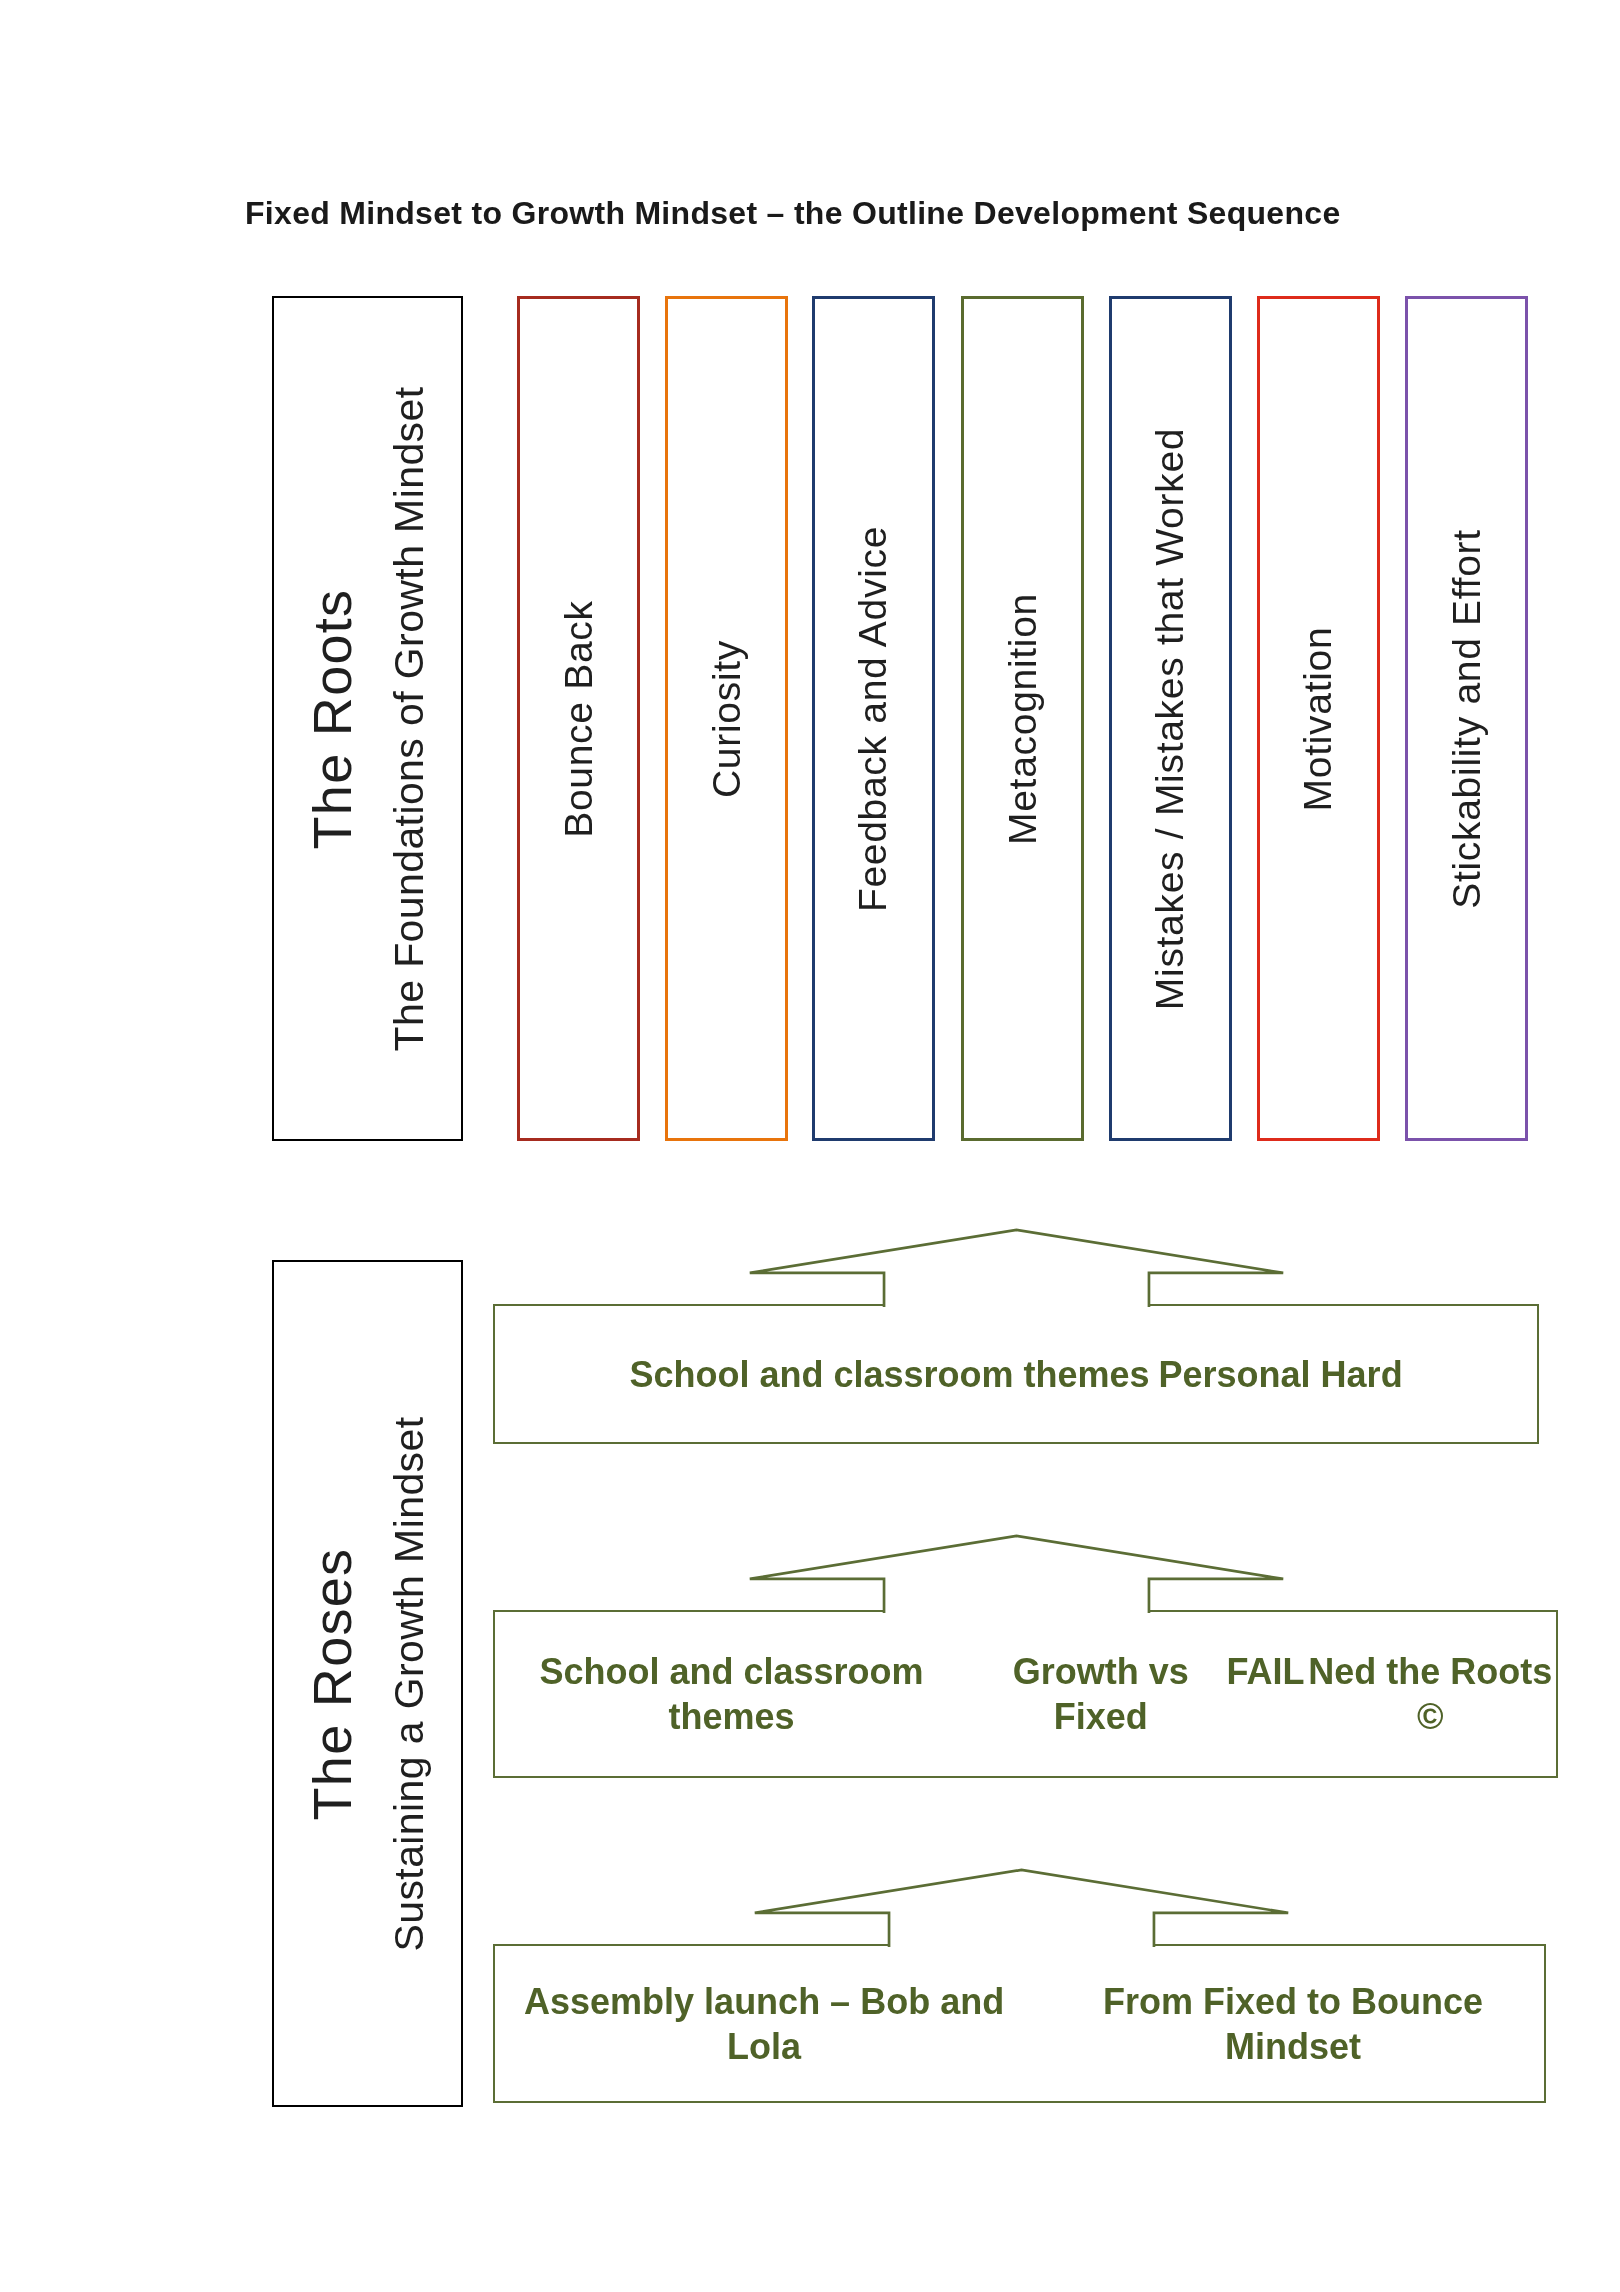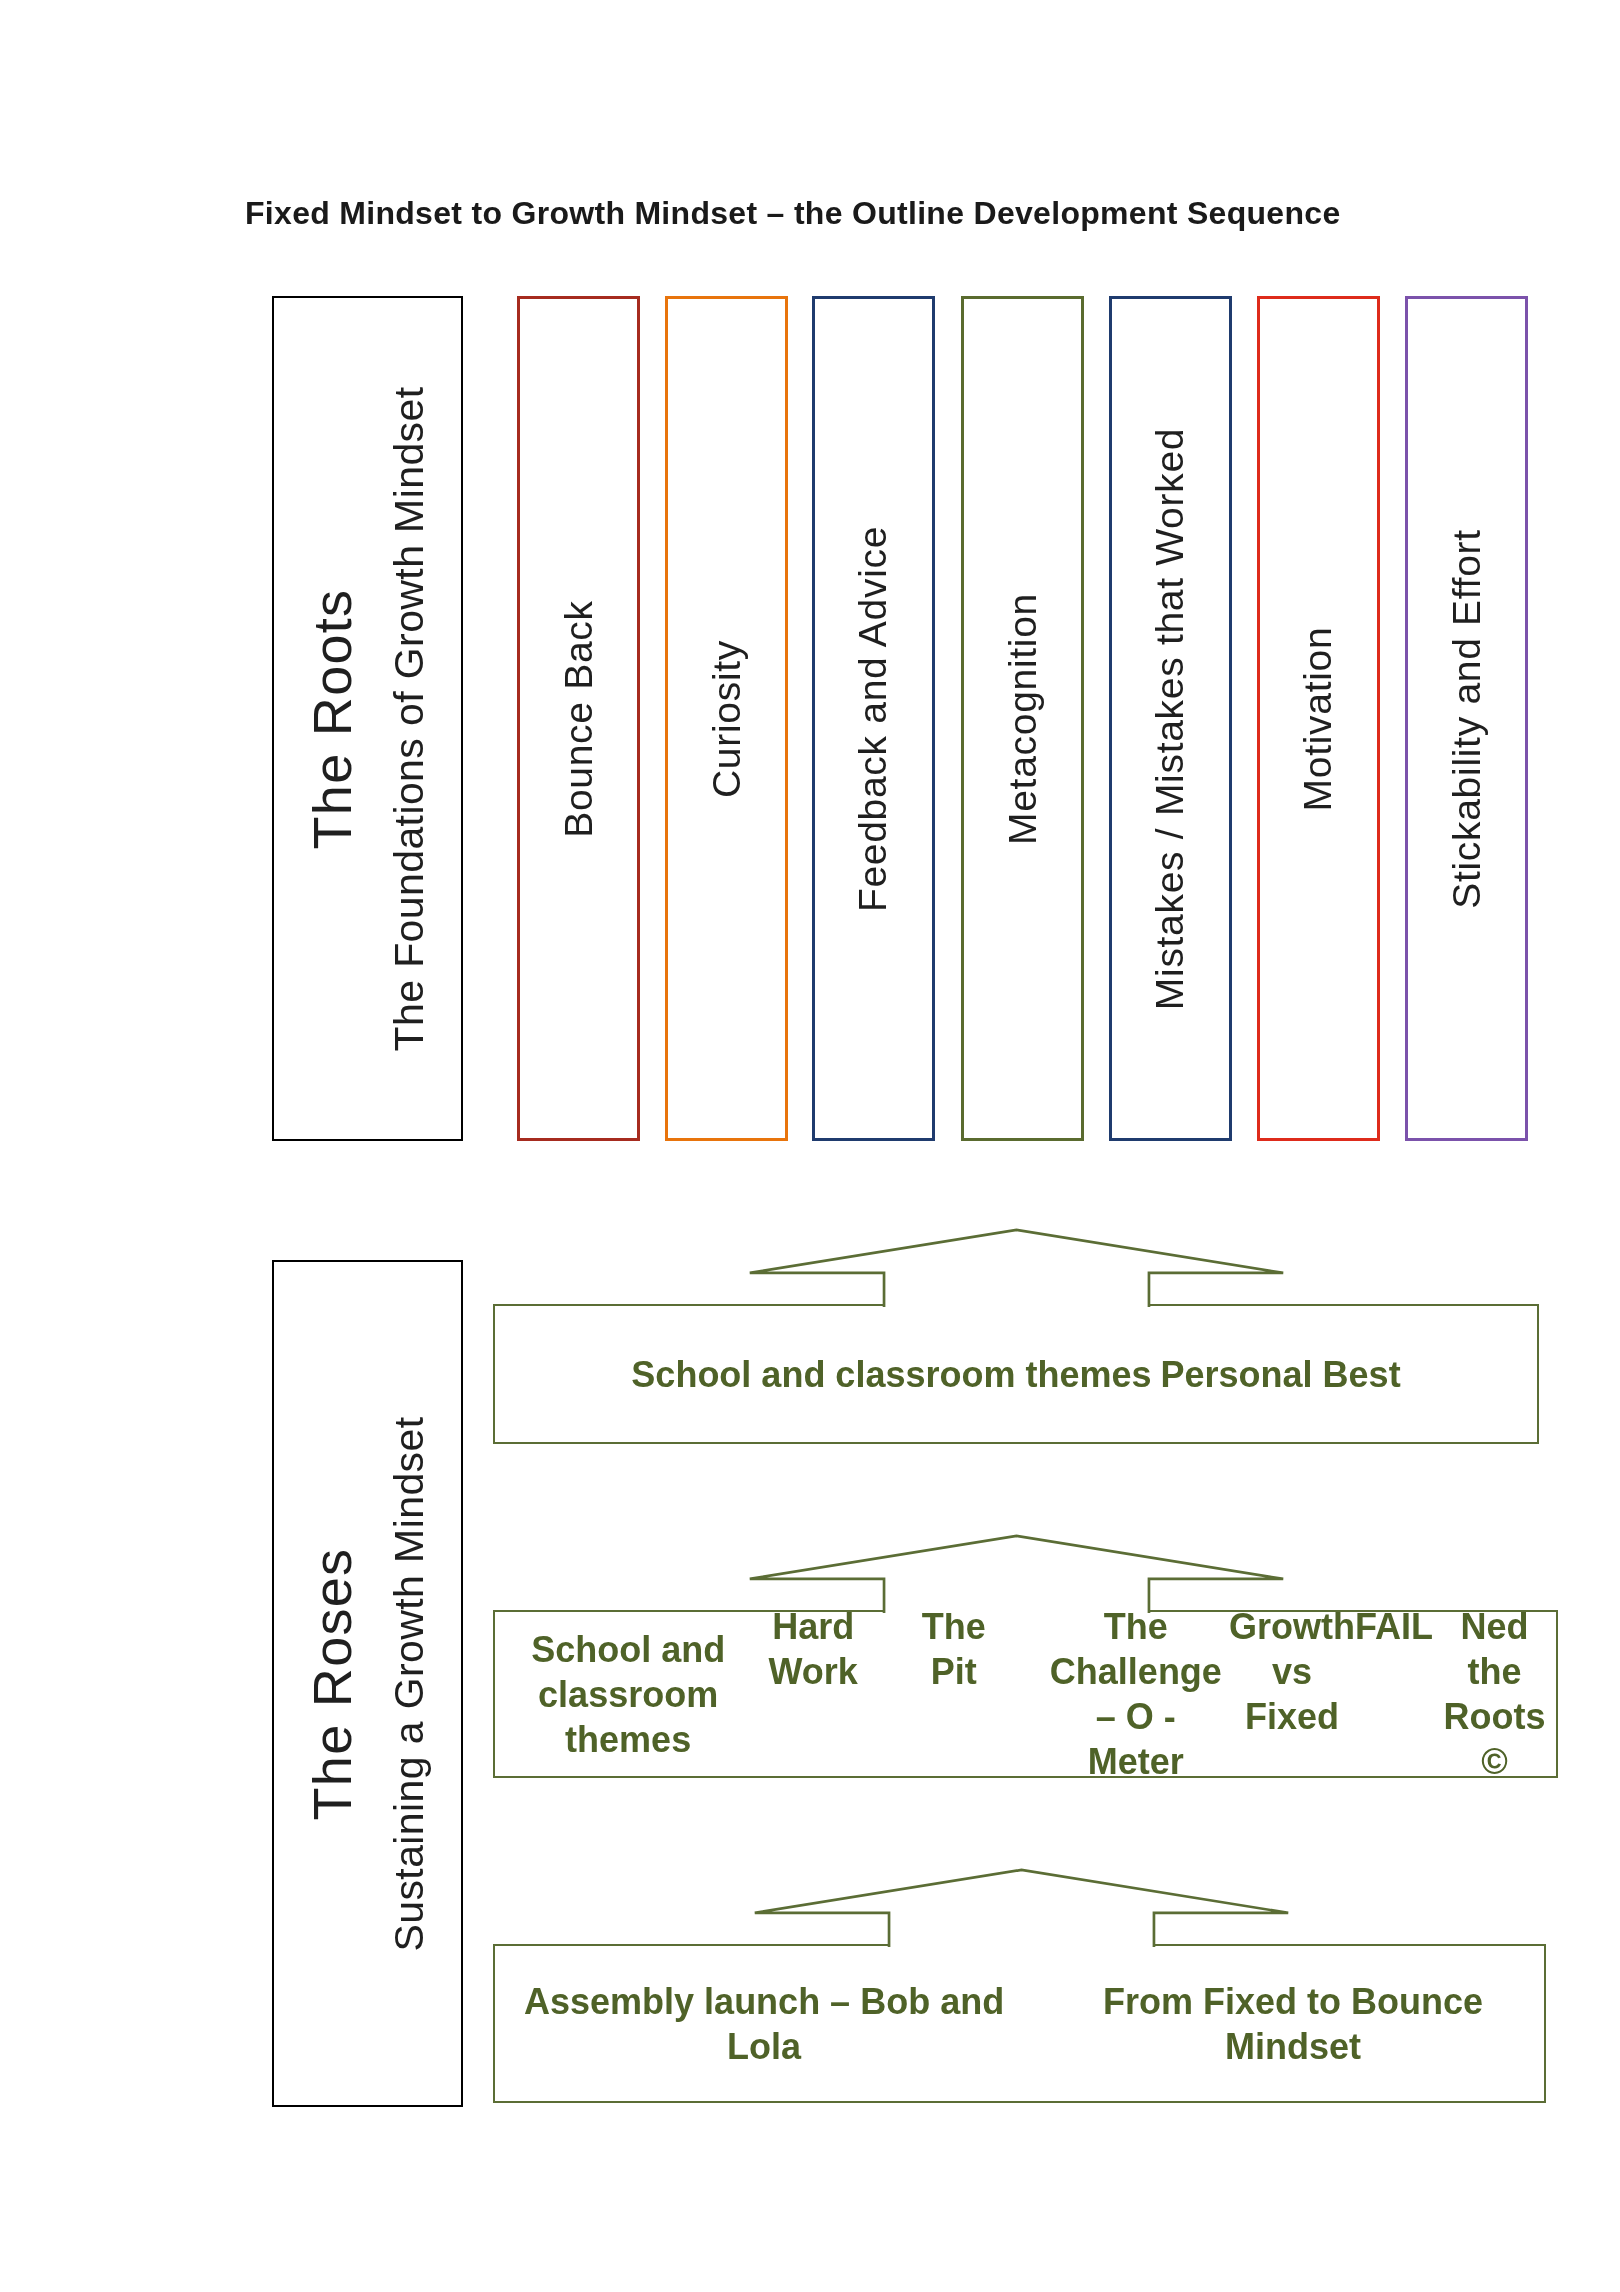--- a/index.html
+++ b/index.html
@@ -121,30 +121,25 @@
 
   <div class="vbox" style="top:1260px; height:847px;">
     <div class="rot">
       <div class="vhead">The Roses</div>
       <div class="vsub">Sustaining a Growth Mindset</div>
     </div>
   </div>
 
   <div class="stage" style="left: 493px; top: 1304px; width: 1046px; height: 140px; color: rgb(79, 98, 40);">
     <div>School and classroom themes</div>
-    <div>Personal Best</div>
+    <div>Personal Hard</div>
   </div>
 
   <div class="stage" style="left: 493px; top: 1610px; width: 1065px; height: 168px; gap: 7.2px; color: rgb(79, 98, 40);">
     <div>School and classroom themes</div>
-    <div class="srow" style="gap:64px;">
-      <span>Hard Work</span>
-      <span>The Pit</span>
-      <span>The Challenge – O - Meter</span>
-    </div>
     <div class="srow" style="">
       <span>Growth vs Fixed</span>
       <span>FAIL</span>
       <span>Ned the Roots ©</span>
     </div>
   </div>
 
   <div class="stage" style="left: 493px; top: 1944px; width: 1053px; height: 159px; color: rgb(79, 98, 40);">
     <div>Assembly launch – Bob and Lola</div>
     <div>From Fixed to Bounce Mindset</div>

